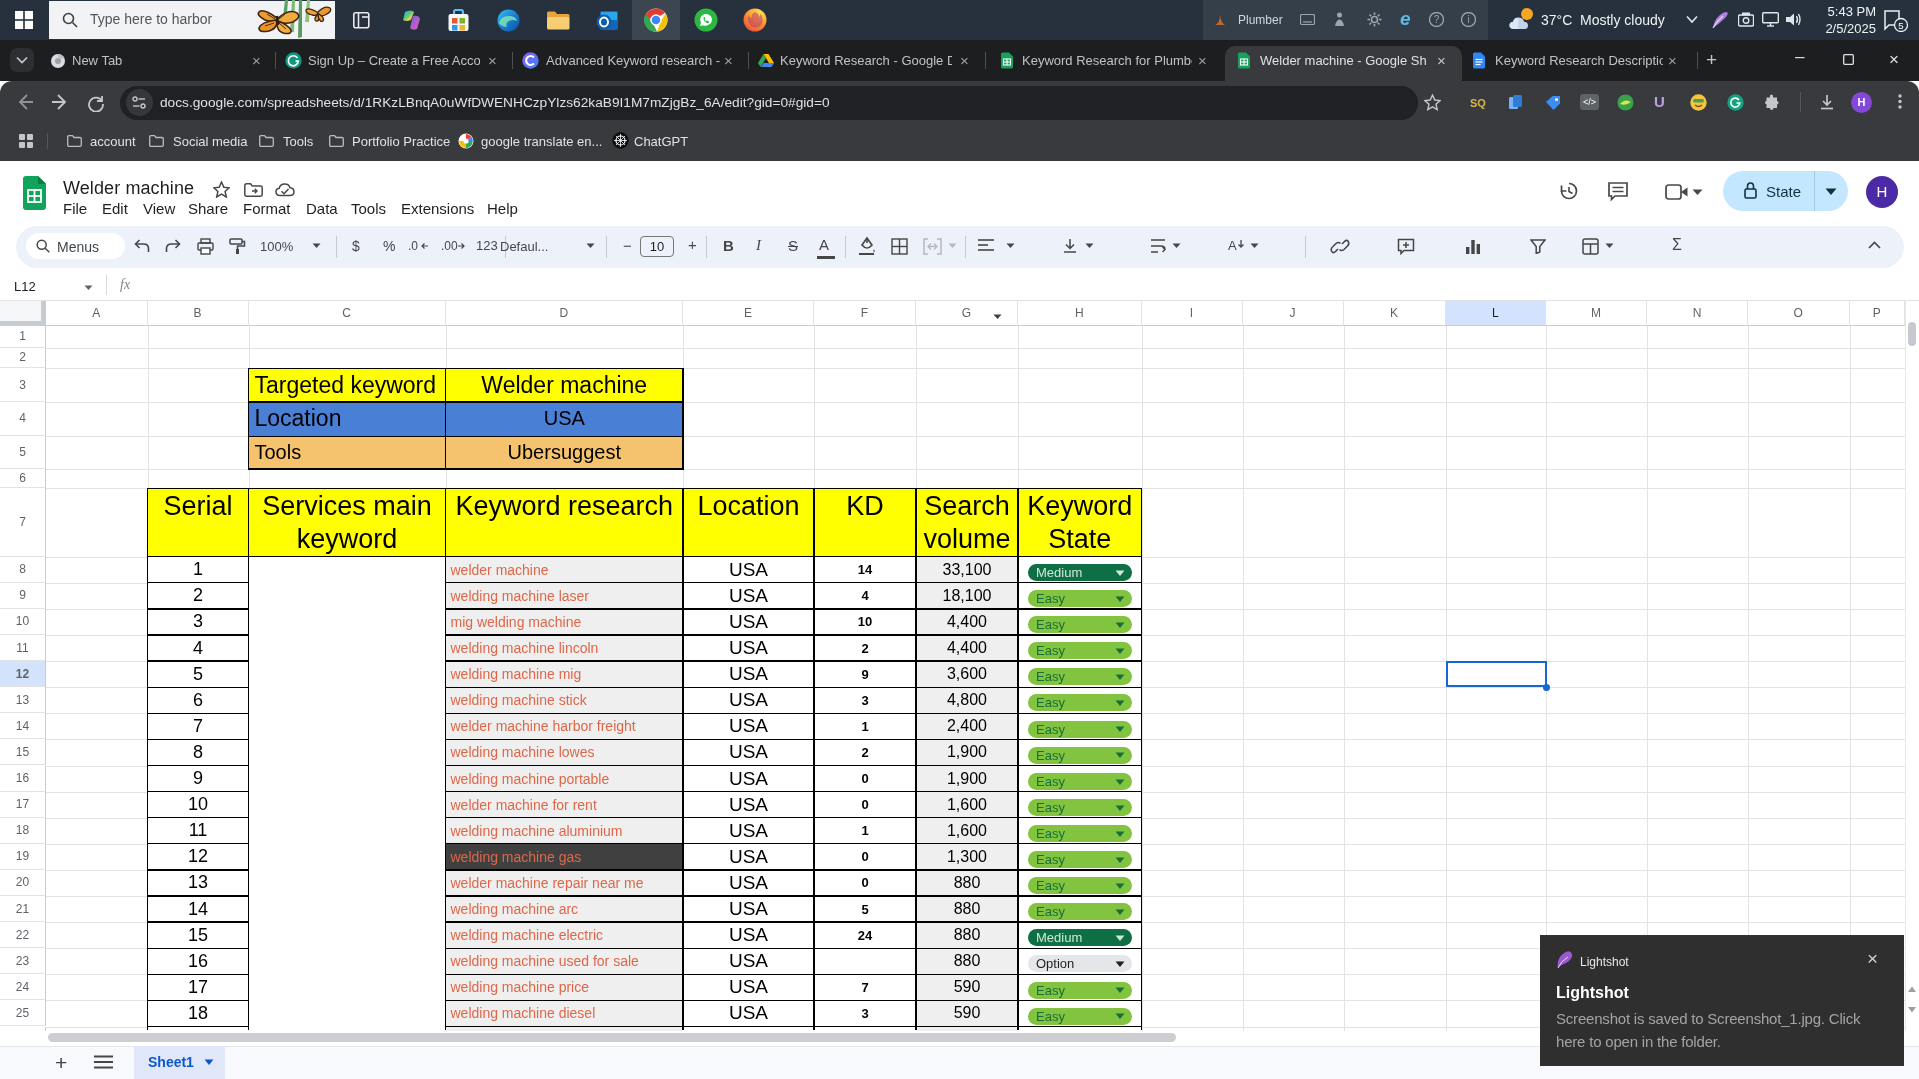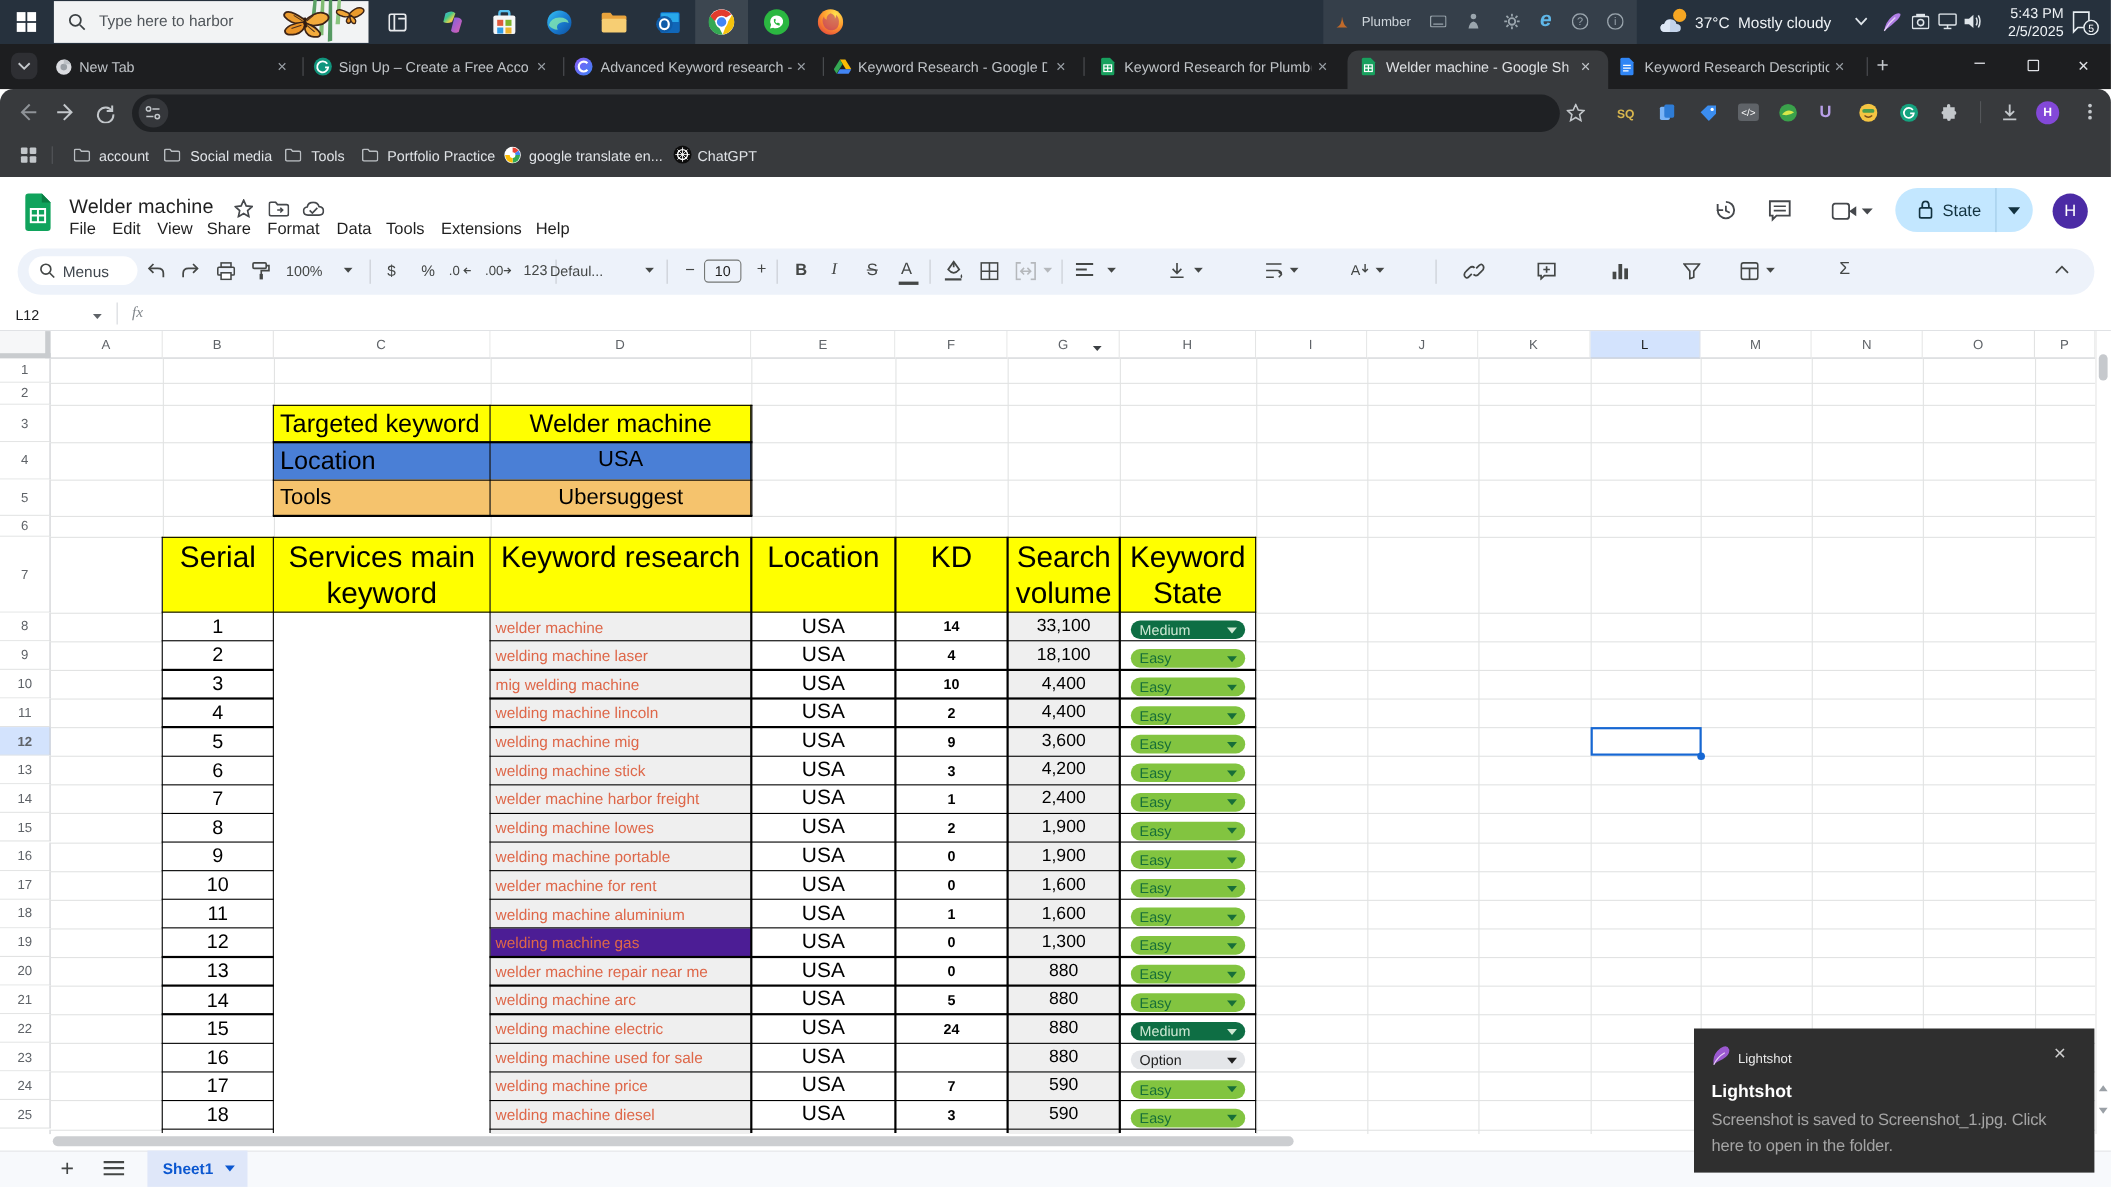--- a/index.html
+++ b/index.html
@@ -274,20 +274,21 @@
 <div style="position:absolute;left:120px;top:86px;width:1298px;height:34px;background:#1f2124;border-radius:17px"></div>
 <div style="position:absolute;left:126px;top:89px;width:27px;height:27px;background:#35373b;border-radius:50%"></div>
 <svg style="position:absolute;left:132px;top:96px" width="15" height="13" viewBox="0 0 15 13">
       <g stroke="#c3c7cb" stroke-width="1.4" fill="none">
         <circle cx="3" cy="3" r="2"></circle>
         <line x1="6.5" y1="3" x2="13" y2="3"></line>
         <circle cx="11" cy="10" r="2"></circle>
         <line x1="1" y1="10" x2="7.5" y2="10"></line>
       </g>
     </svg>
+<div style="position:absolute;left:160px;top:95px;font-size:13.7px;color:#dfe1e5;white-space:nowrap;">docs.google.com/spreadsheets/d/1RKzLBnqA0uWfDWENHCzpYlzs62kaB9I1M7mZjgBz_6A/edit?gid=0#gid=0</div>
 <svg style="position:absolute;left:1424px;top:94px" width="17" height="17" viewBox="0 0 17 17">
       <path d="M8.5 1 L10.8 6 L16 6.6 L12 10.2 L13.2 15.6 L8.5 12.8 L3.8 15.6 L5 10.2 L1 6.6 L6.2 6 Z" fill="none" stroke="#c3c7cb" stroke-width="1.4"></path>
     </svg>
 <svg style="position:absolute;left:1470px;top:95px" width="17" height="15" viewBox="0 0 17 15">
       <text x="0" y="12" font-size="11" fill="#d8b64e" font-weight="bold">SQ</text>
     </svg>
 <svg style="position:absolute;left:1508px;top:94px" width="15" height="17" viewBox="0 0 15 17">
       <rect x="1" y="3" width="9" height="12" rx="1.5" fill="#7ab3f5"></rect>
       <rect x="5" y="1" width="9" height="12" rx="1.5" fill="#2e7cd6"></rect>
     </svg>
@@ -736,21 +737,21 @@
 <div style="position:absolute;left:916px;top:661.1px;width:102px;height:26.1px;background:#efefef;color:#000;font-size:16px;display:flex;align-items:center;justify-content:center">3,600</div>
 <div style="position:absolute;left:1018px;top:661.1px;width:123.5px;height:26.1px;background:#fff"></div>
 <div style="position:absolute;left:1028px;top:668.3000000000001px;width:103.5px;height:17px;background:#82c440;border-radius:8.5px;color:#176e38;font-size:13px;line-height:17px;padding-left:8px">Easy</div>
 <svg style="position:absolute;left:1115px;top:674.1px" width="10" height="7" viewBox="0 0 10 7">
       <path d="M0.5 0.5 L5 6 L9.5 0.5 Z" fill="#176e38"></path>
     </svg>
 <div style="position:absolute;left:147.5px;top:687.2px;width:101px;height:26.1px;background:#fff;color:#000;font-size:18px;display:flex;align-items:center;justify-content:center">6</div>
 <div style="position:absolute;left:445.5px;top:687.2px;width:237.5px;height:26.1px;background:#efefef;color:#de6749;font-size:14px;display:flex;align-items:center;padding-left:5px">welding machine stick</div>
 <div style="position:absolute;left:683px;top:687.2px;width:131px;height:26.1px;background:#fff;color:#000;font-size:19px;display:flex;align-items:center;justify-content:center">USA</div>
 <div style="position:absolute;left:814px;top:687.2px;width:102px;height:26.1px;background:#fff;color:#000;font-size:13px;font-weight:bold;display:flex;align-items:center;justify-content:center">3</div>
-<div style="position:absolute;left:916px;top:687.2px;width:102px;height:26.1px;background:#efefef;color:#000;font-size:16px;display:flex;align-items:center;justify-content:center">4,200</div>
+<div style="position:absolute;left:916px;top:687.2px;width:102px;height:26.1px;background:#efefef;color:#000;font-size:16px;display:flex;align-items:center;justify-content:center">4,800</div>
 <div style="position:absolute;left:1018px;top:687.2px;width:123.5px;height:26.1px;background:#fff"></div>
 <div style="position:absolute;left:1028px;top:694.4000000000001px;width:103.5px;height:17px;background:#82c440;border-radius:8.5px;color:#176e38;font-size:13px;line-height:17px;padding-left:8px">Easy</div>
 <svg style="position:absolute;left:1115px;top:700.2px" width="10" height="7" viewBox="0 0 10 7">
       <path d="M0.5 0.5 L5 6 L9.5 0.5 Z" fill="#176e38"></path>
     </svg>
 <div style="position:absolute;left:147.5px;top:713.3000000000001px;width:101px;height:26.1px;background:#fff;color:#000;font-size:18px;display:flex;align-items:center;justify-content:center">7</div>
 <div style="position:absolute;left:445.5px;top:713.3000000000001px;width:237.5px;height:26.1px;background:#efefef;color:#de6749;font-size:14px;display:flex;align-items:center;padding-left:5px">welder machine harbor freight</div>
 <div style="position:absolute;left:683px;top:713.3000000000001px;width:131px;height:26.1px;background:#fff;color:#000;font-size:19px;display:flex;align-items:center;justify-content:center">USA</div>
 <div style="position:absolute;left:814px;top:713.3000000000001px;width:102px;height:26.1px;background:#fff;color:#000;font-size:13px;font-weight:bold;display:flex;align-items:center;justify-content:center">1</div>
 <div style="position:absolute;left:916px;top:713.3000000000001px;width:102px;height:26.1px;background:#efefef;color:#000;font-size:16px;display:flex;align-items:center;justify-content:center">2,400</div>
@@ -793,21 +794,21 @@
 <div style="position:absolute;left:445.5px;top:817.7px;width:237.5px;height:26.1px;background:#efefef;color:#de6749;font-size:14px;display:flex;align-items:center;padding-left:5px">welding machine aluminium</div>
 <div style="position:absolute;left:683px;top:817.7px;width:131px;height:26.1px;background:#fff;color:#000;font-size:19px;display:flex;align-items:center;justify-content:center">USA</div>
 <div style="position:absolute;left:814px;top:817.7px;width:102px;height:26.1px;background:#fff;color:#000;font-size:13px;font-weight:bold;display:flex;align-items:center;justify-content:center">1</div>
 <div style="position:absolute;left:916px;top:817.7px;width:102px;height:26.1px;background:#efefef;color:#000;font-size:16px;display:flex;align-items:center;justify-content:center">1,600</div>
 <div style="position:absolute;left:1018px;top:817.7px;width:123.5px;height:26.1px;background:#fff"></div>
 <div style="position:absolute;left:1028px;top:824.9000000000001px;width:103.5px;height:17px;background:#82c440;border-radius:8.5px;color:#176e38;font-size:13px;line-height:17px;padding-left:8px">Easy</div>
 <svg style="position:absolute;left:1115px;top:830.7px" width="10" height="7" viewBox="0 0 10 7">
       <path d="M0.5 0.5 L5 6 L9.5 0.5 Z" fill="#176e38"></path>
     </svg>
 <div style="position:absolute;left:147.5px;top:843.8000000000001px;width:101px;height:26.1px;background:#fff;color:#000;font-size:18px;display:flex;align-items:center;justify-content:center">12</div>
-<div style="position:absolute;left:445.5px;top:843.8000000000001px;width:237.5px;height:26.1px;background:#4c1d95;color:#de6749;font-size:14px;display:flex;align-items:center;padding-left:5px">welding machine gas</div>
+<div style="position:absolute;left:445.5px;top:843.8000000000001px;width:237.5px;height:26.1px;background:#404040;color:#de6749;font-size:14px;display:flex;align-items:center;padding-left:5px">welding machine gas</div>
 <div style="position:absolute;left:683px;top:843.8000000000001px;width:131px;height:26.1px;background:#fff;color:#000;font-size:19px;display:flex;align-items:center;justify-content:center">USA</div>
 <div style="position:absolute;left:814px;top:843.8000000000001px;width:102px;height:26.1px;background:#fff;color:#000;font-size:13px;font-weight:bold;display:flex;align-items:center;justify-content:center">0</div>
 <div style="position:absolute;left:916px;top:843.8000000000001px;width:102px;height:26.1px;background:#efefef;color:#000;font-size:16px;display:flex;align-items:center;justify-content:center">1,300</div>
 <div style="position:absolute;left:1018px;top:843.8000000000001px;width:123.5px;height:26.1px;background:#fff"></div>
 <div style="position:absolute;left:1028px;top:851.0000000000001px;width:103.5px;height:17px;background:#82c440;border-radius:8.5px;color:#176e38;font-size:13px;line-height:17px;padding-left:8px">Easy</div>
 <svg style="position:absolute;left:1115px;top:856.8000000000001px" width="10" height="7" viewBox="0 0 10 7">
       <path d="M0.5 0.5 L5 6 L9.5 0.5 Z" fill="#176e38"></path>
     </svg>
 <div style="position:absolute;left:147.5px;top:869.9000000000001px;width:101px;height:26.1px;background:#fff;color:#000;font-size:18px;display:flex;align-items:center;justify-content:center">13</div>
 <div style="position:absolute;left:445.5px;top:869.9000000000001px;width:237.5px;height:26.1px;background:#efefef;color:#de6749;font-size:14px;display:flex;align-items:center;padding-left:5px">welder machine repair near me</div>

